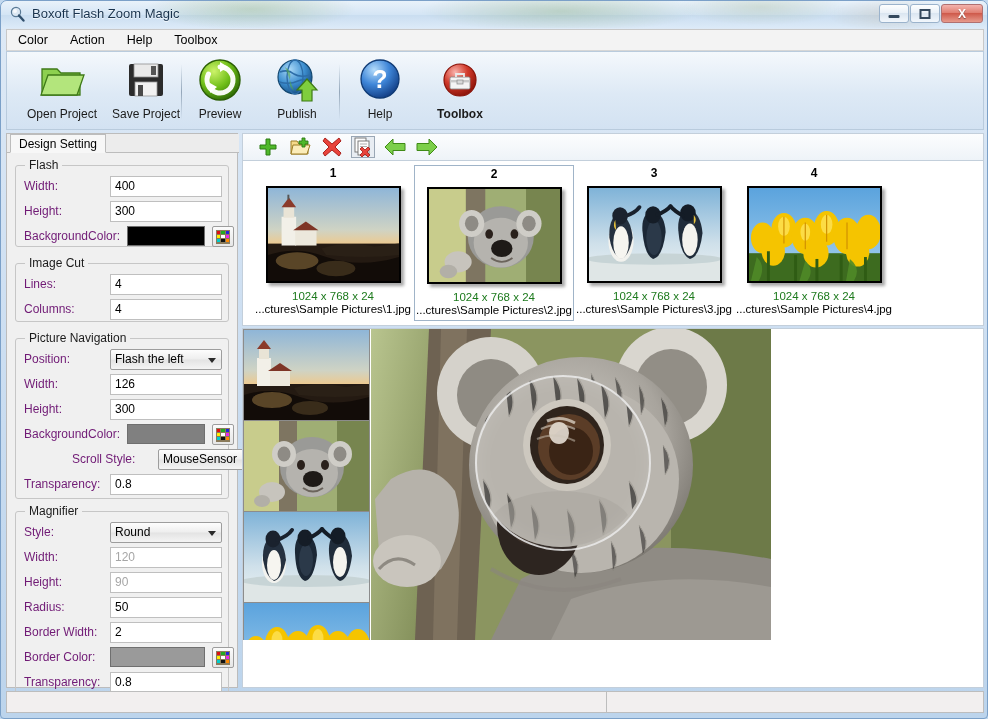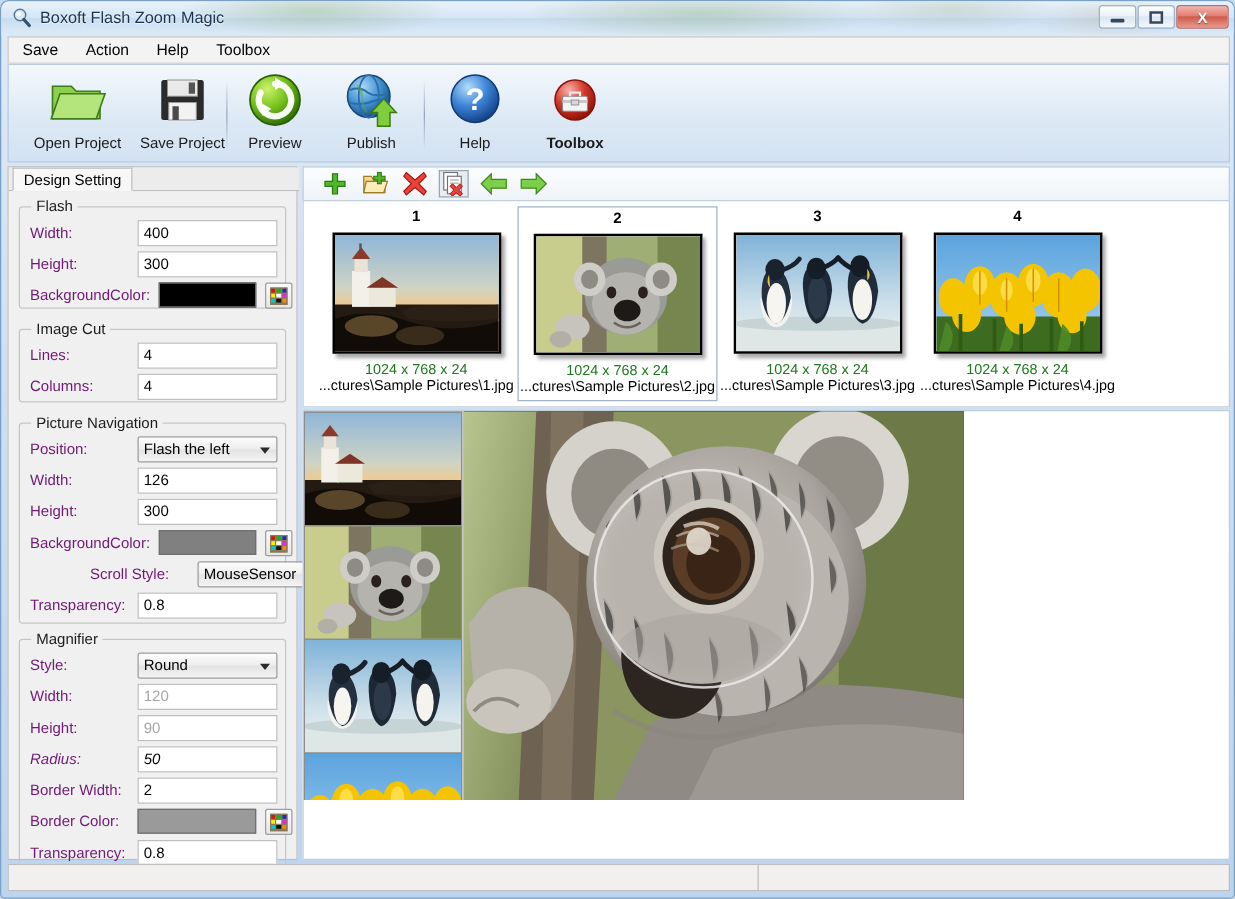--- a/index.html
+++ b/index.html
@@ -233,21 +233,21 @@
       <div class="winbtn">
         <span class="maxglyph"></span>
       </div>
       <div class="winbtn close">
         <i>X</i>
       </div>
     </div>
   </div>
 
   <div id="menubar">
-    <div class="menu-item">Save</div>
+    <div class="menu-item">Color</div>
     <div class="menu-item">Action</div>
     <div class="menu-item">Help</div>
     <div class="menu-item">Toolbox</div>
   </div>
 
   <div id="toolbar">
 
     <div class="tool" style="left:96px; width:86px;">
       <div class="ico">
         <svg width="42" height="40" viewBox="0 0 42 40">
@@ -472,21 +472,21 @@
         <div class="row" style="top:35px; width:198px;">
           <span class="rlabel">Width:</span>
           <div class="finput disabled" style="left:86px; width:112px;">120</div>
         </div>
 
         <div class="row" style="top:60px; width:198px;">
           <span class="rlabel">Height:</span>
           <div class="finput disabled" style="left:86px; width:112px;">90</div>
         </div>
 
-        <div class="row" style="top:85px; width:198px;font-style:italic;">
+        <div class="row" style="top:85px; width:198px;">
           <span class="rlabel">Radius:</span>
           <div class="finput" style="left:86px; width:112px;">50</div>
         </div>
 
         <div class="row" style="top:110px; width:198px;">
           <span class="rlabel">Border Width:</span>
           <div class="finput" style="left:86px; width:112px;">2</div>
         </div>
 
         <div class="row" style="top:135px; width:198px;">

